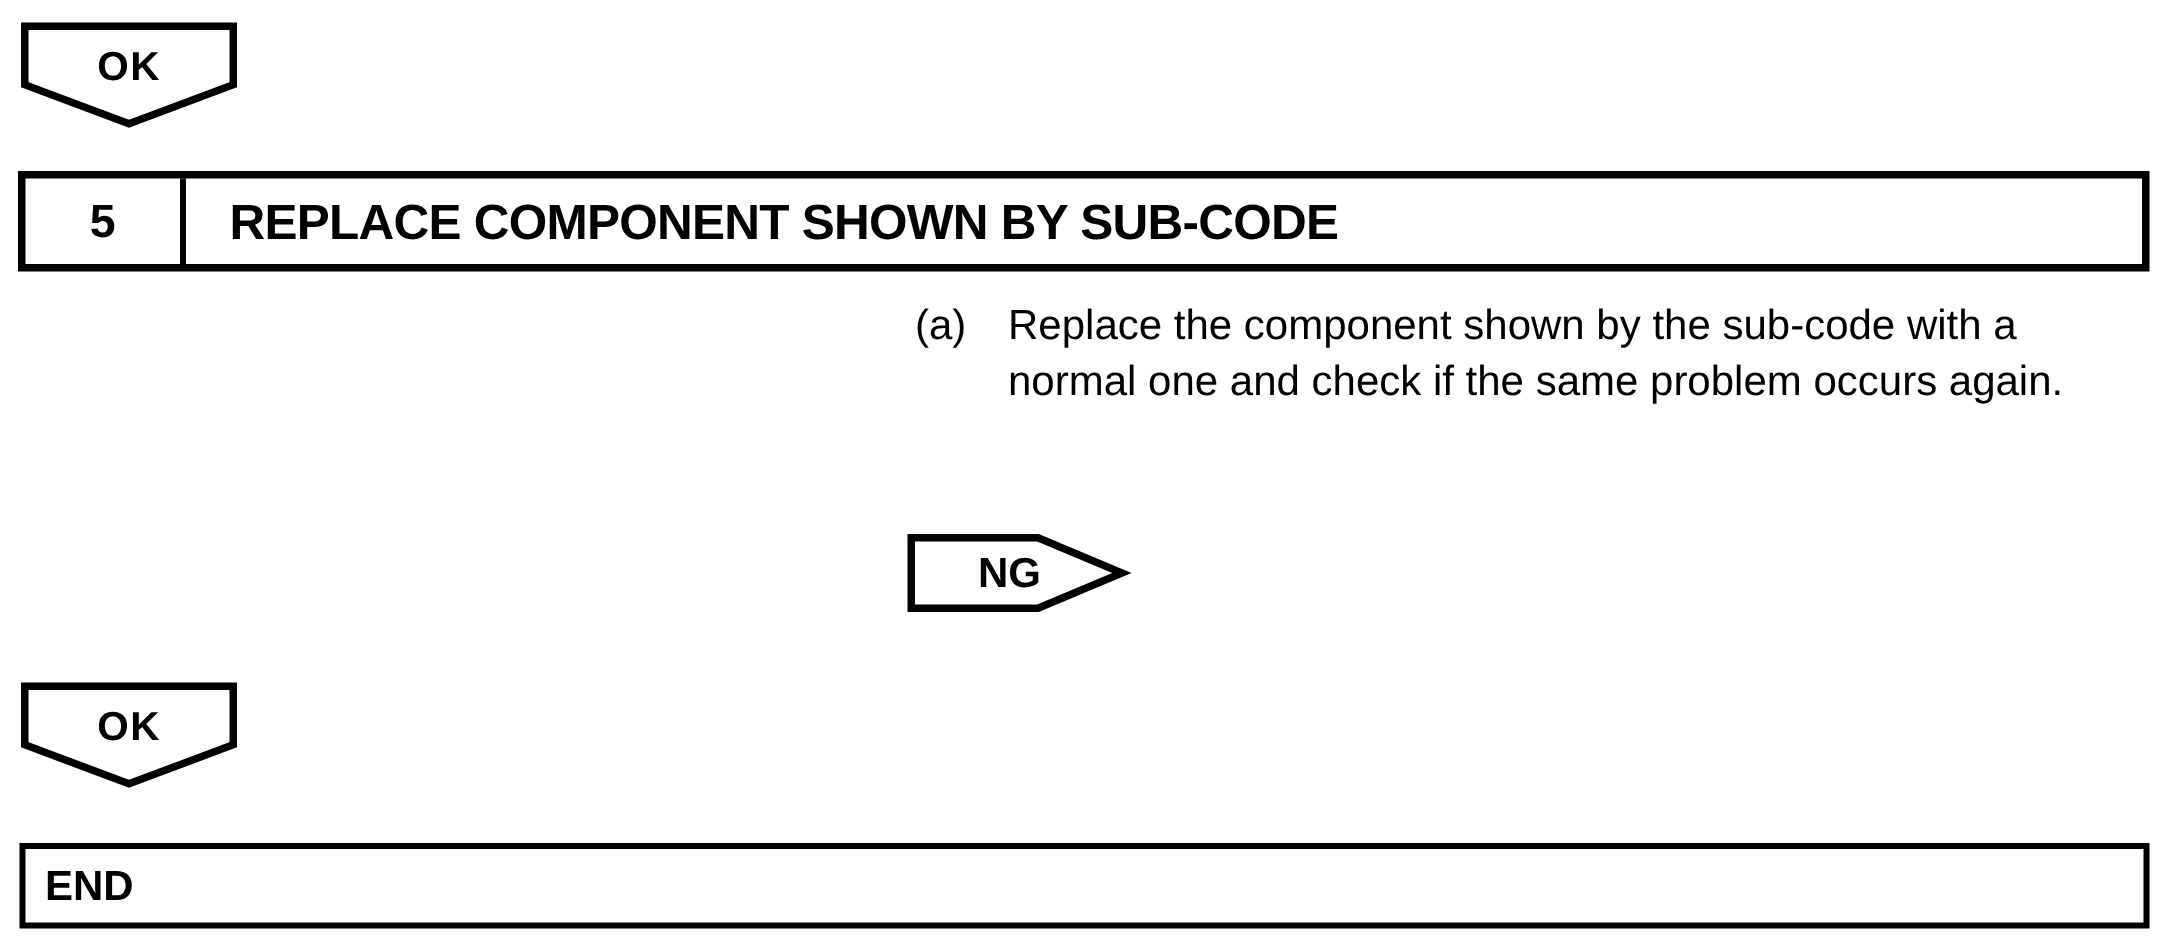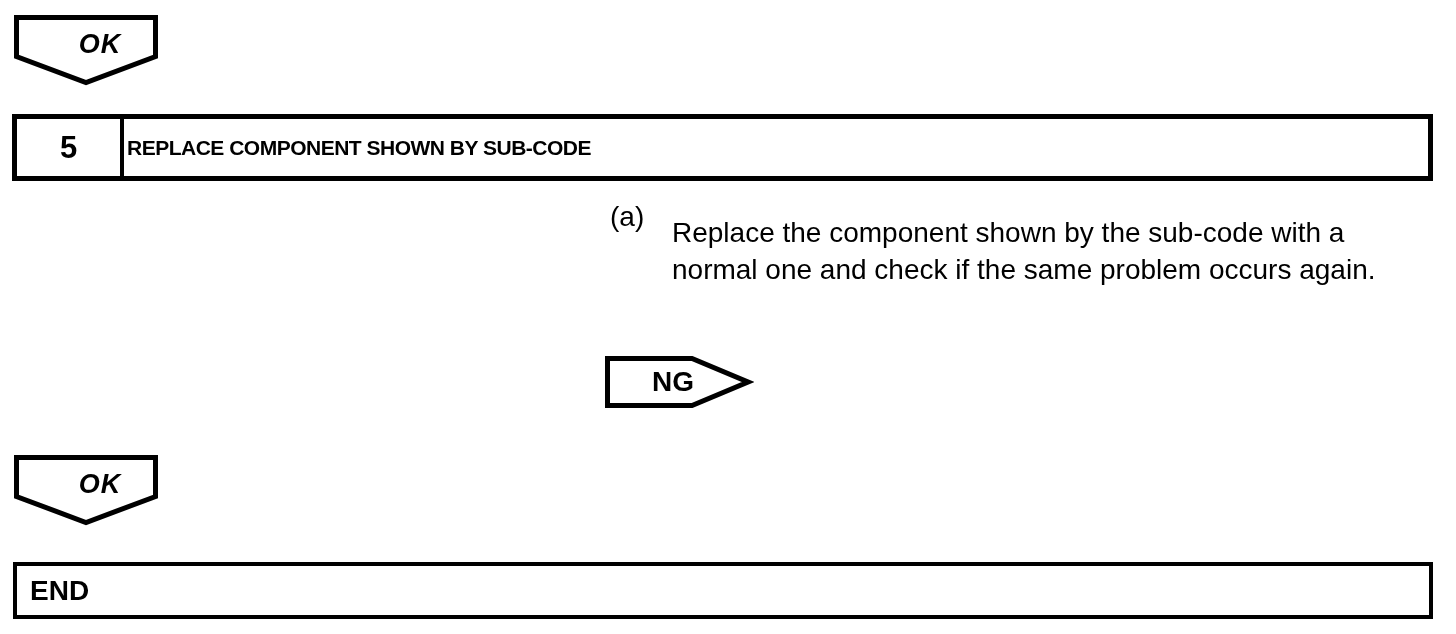--- a/index.html
+++ b/index.html
@@ -26,26 +26,25 @@
     stroke-width: 5;
     stroke-linejoin: miter;
   }
   .shape-label {
     position: absolute;
     text-align: center;
     font-weight: bold;
     white-space: nowrap;
   }
   .ok-label {
-    left: 24px;
+    left: 10px;
     width: 152px;
     font-size: 27px;
     line-height: 36px;
     letter-spacing: 1px;
-    font-style: italic;
   }
   .ng-label {
     left: 602px;
     top: 366px;
     width: 92px;
     font-size: 28px;
     line-height: 32px;
     text-align: right;
   }
   .step-box {
@@ -65,36 +64,36 @@
     display: flex;
     align-items: center;
     justify-content: center;
     font-weight: bold;
     font-size: 31px;
   }
   .step-title {
     flex: 1;
     display: flex;
     align-items: center;
-    padding-left: 3px;
+    padding-left: 29px;
     font-weight: bold;
-    font-size: 21px;
+    font-size: 33px;
     letter-spacing: -0.5px;
     white-space: nowrap;
   }
   .instruction {
     position: absolute;
     left: 610px;
     top: 198px;
     display: flex;
     font-size: 28px;
     line-height: 37px;
   }
   .instruction .marker { width: 62px; }
-  .instruction .content { white-space: nowrap; margin-top: 16px; }
+  .instruction .content { white-space: nowrap; }
   .instruction .bold-line { font-weight: bold; }
   .instruction .condition { padding-left: 22px; font-weight: bold; }
   .ng-action-box {
     position: absolute;
     left: 760px;
     top: 352px;
     width: 674px;
     height: 96px;
     border: 5px solid var(--ink);
     background: var(--paper);

